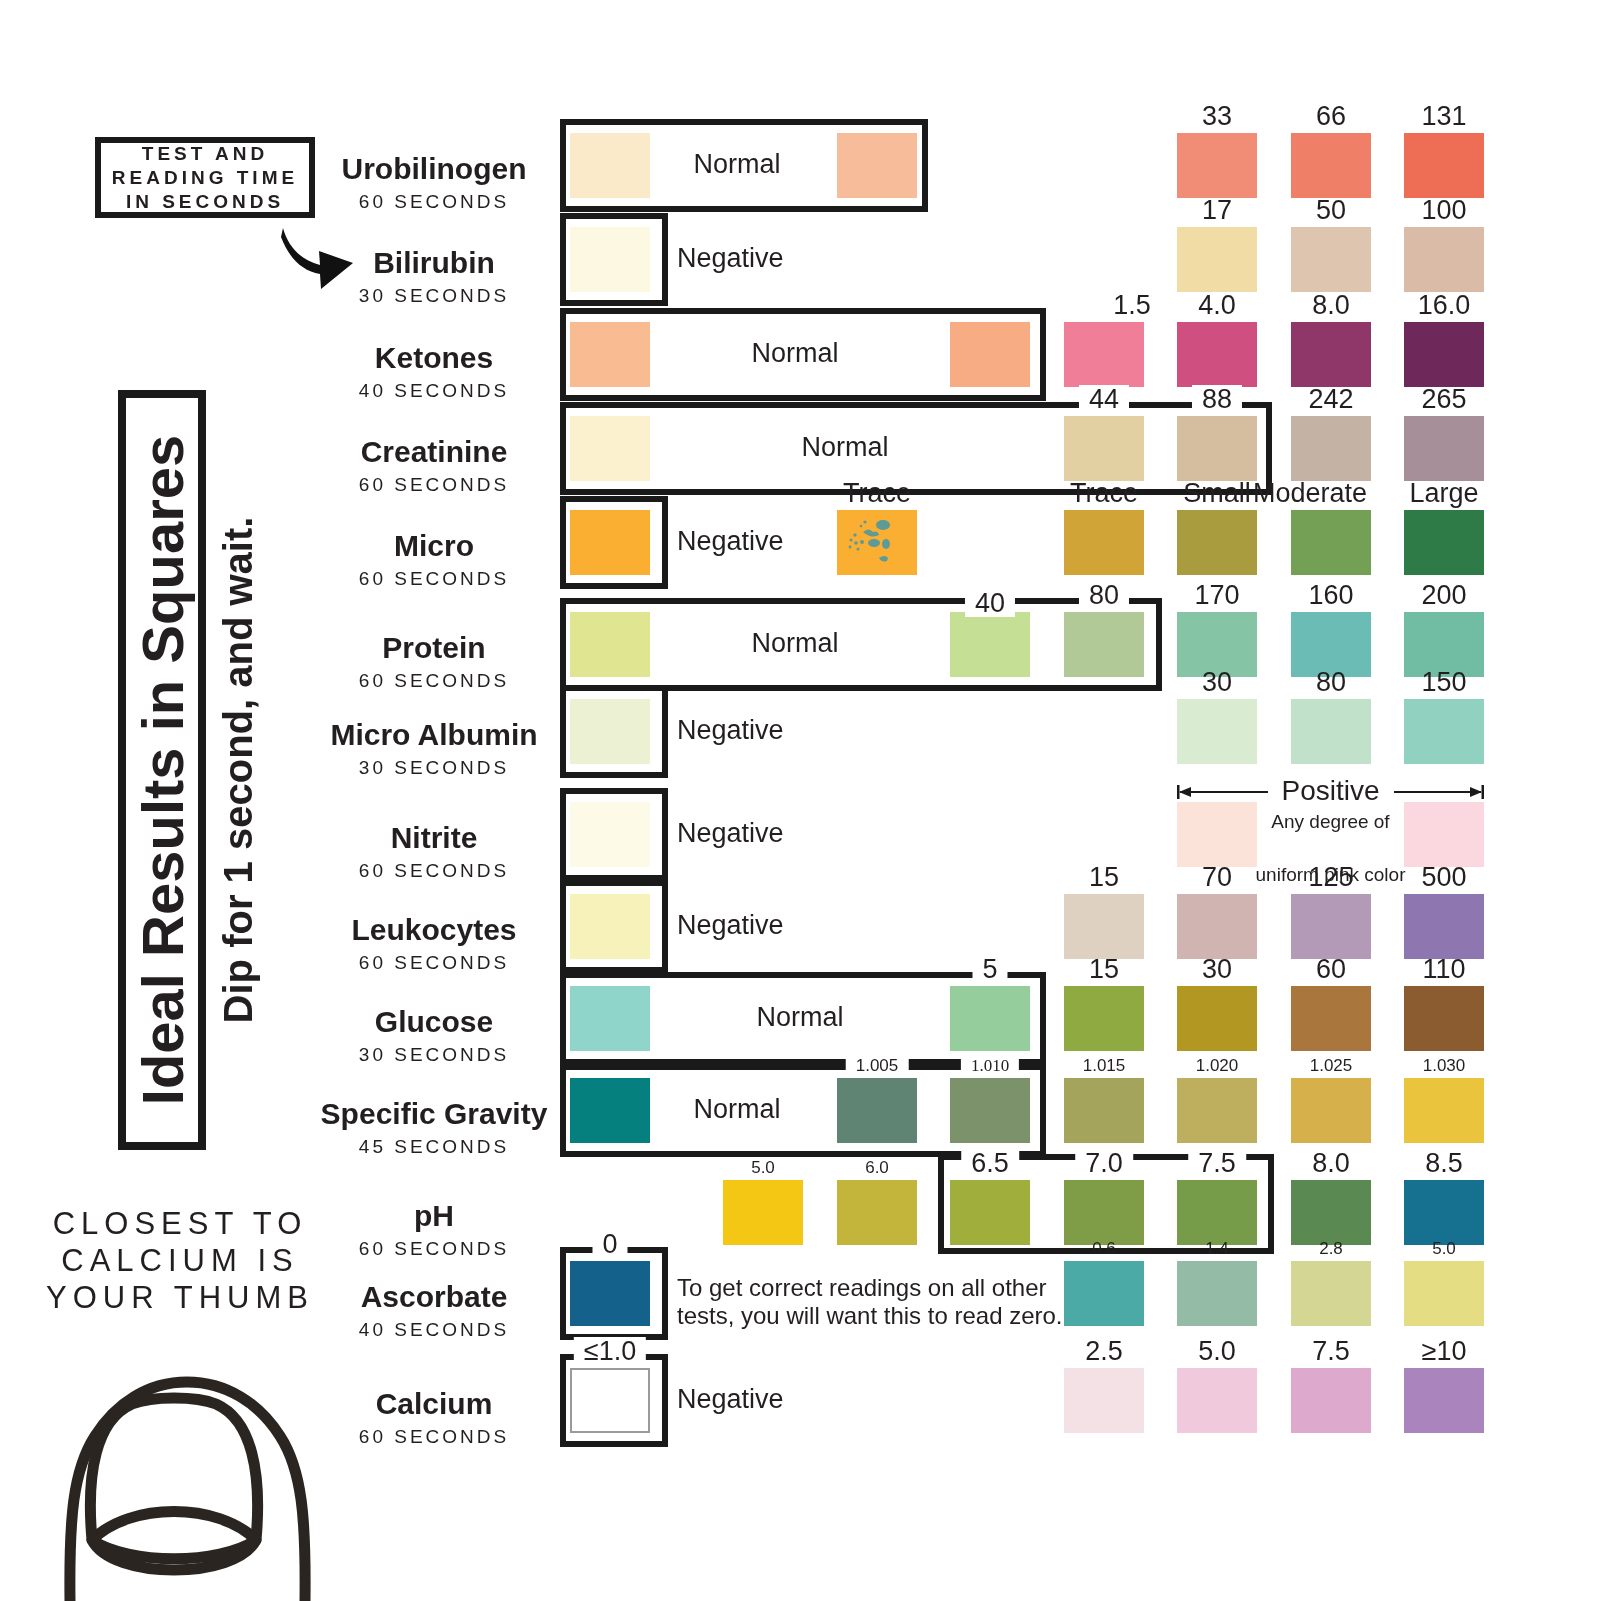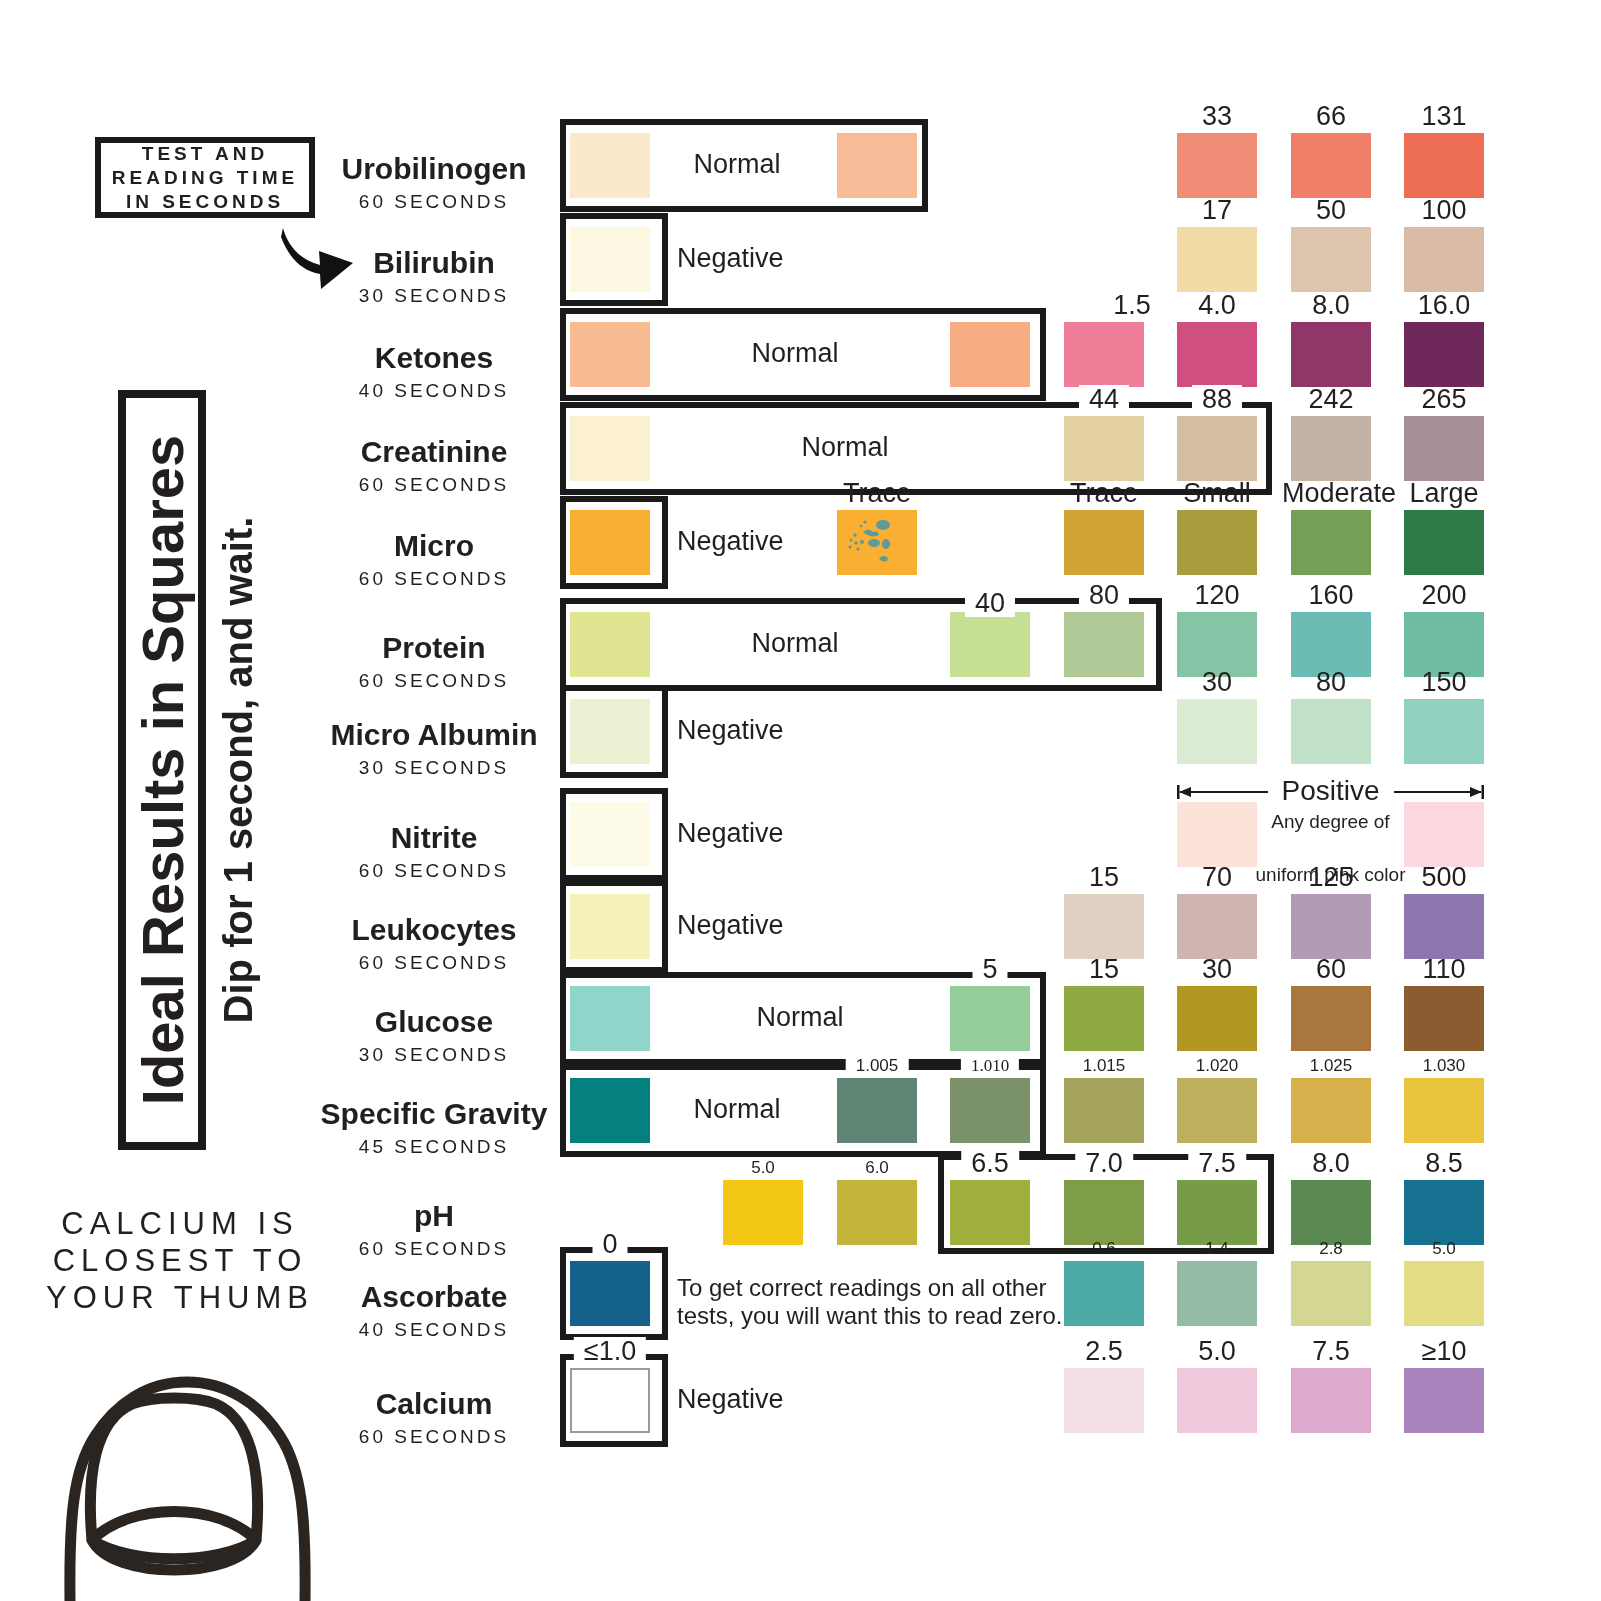--- a/index.html
+++ b/index.html
@@ -54,22 +54,22 @@
 
   <div class="side-title-box">
     <span class="rot side-title">Ideal Results in Squares</span>
   </div>
 
   <div class="side-sub-wrap">
     <span class="rot side-subtitle">Dip for 1 second, and wait.</span>
   </div>
 
   <div class="calcium-note">
+    <div>CLOSEST TO</div>
     <div>CALCIUM IS</div>
-    <div>CLOSEST TO</div>
     <div>YOUR THUMB</div>
   </div>
 
   <svg class="thumb" width="280" height="243" viewBox="0 0 280 243">
     <g fill="none" stroke="#2A2520" stroke-width="11" stroke-linecap="round" stroke-linejoin="round">
       <path d="M 30 243 C 29 160, 33 112, 55 78 C 76 45, 108 24, 147 24 C 186 24, 219 45, 240 78 C 262 112, 266 160, 265 243"></path>
       <path d="M 52 182 C 46 115, 56 62, 92 46 C 112 38, 156 38, 176 46 C 212 62, 222 115, 216 182 C 196 222, 72 222, 52 182 Z"></path>
       <path d="M 52 182 C 90 144, 178 144, 216 182 C 178 207, 90 207, 52 182 Z"></path>
     </g>
   </svg>
@@ -165,38 +165,38 @@
               <circle cx="28" cy="12" r="1.6"></circle>
               <circle cx="24" cy="16" r="1.3"></circle>
             </g>
           </svg></div>
         <div class="vlab large" style="left: 877px; top: 479px;">Trace</div>
         <div class="sw" style="left: 1064px; top: 510px; background: rgb(209, 164, 55);"></div>
         <div class="vlab large" style="left: 1104px; top: 479px;">Trace</div>
         <div class="sw" style="left: 1177px; top: 510px; background: rgb(169, 156, 62);"></div>
         <div class="vlab large" style="left: 1217px; top: 479px;">Small</div>
         <div class="sw" style="left: 1291px; top: 510px; background: rgb(115, 160, 85);"></div>
-        <div class="vlab large" style="left: 1339px; top: 479px;">Moderate</div>
+        <div class="vlab large" style="left: 1310px; top: 479px;">Moderate</div>
         <div class="sw" style="left: 1404px; top: 510px; background: rgb(46, 123, 72);"></div>
         <div class="vlab large" style="left: 1444px; top: 479px;">Large</div>
       </div>
       <div class="">
         <div class="namecol" style="top: 624px;">
           <div class="row-name">Protein</div>
           <div class="row-time">60 SECONDS</div>
         </div>
         <div class="box" style="left: 560px; top: 598px; width: 602px; height: 93px;"></div>
         <div class="boxlab inside" style="top: 629px; left: 795px;">Normal</div>
         <div class="sw" style="left: 570px; top: 612px; background: rgb(223, 229, 145);"></div>
         <div class="sw" style="left: 950px; top: 612px; background: rgb(197, 223, 149);"></div>
         <div class="vlab large onborder" style="left: 990px; top: 581px; margin-top: 8px;">40</div>
         <div class="sw" style="left: 1064px; top: 612px; background: rgb(177, 201, 151);"></div>
         <div class="vlab large onborder" style="left: 1104px; top: 581px;">80</div>
         <div class="sw" style="left: 1177px; top: 612px; background: rgb(133, 196, 164);"></div>
-        <div class="vlab large" style="left: 1217px; top: 581px;">120</div>
+        <div class="vlab large" style="left: 1217px; top: 581px;">170</div>
         <div class="sw" style="left: 1291px; top: 612px; background: rgb(107, 188, 180);"></div>
         <div class="vlab large" style="left: 1331px; top: 581px;">160</div>
         <div class="sw" style="left: 1404px; top: 612px; background: rgb(112, 189, 164);"></div>
         <div class="vlab large" style="left: 1444px; top: 581px;">200</div>
       </div>
       <div class="">
         <div class="namecol" style="top: 711px;">
           <div class="row-name">Micro Albumin</div>
           <div class="row-time">30 SECONDS</div>
         </div>

